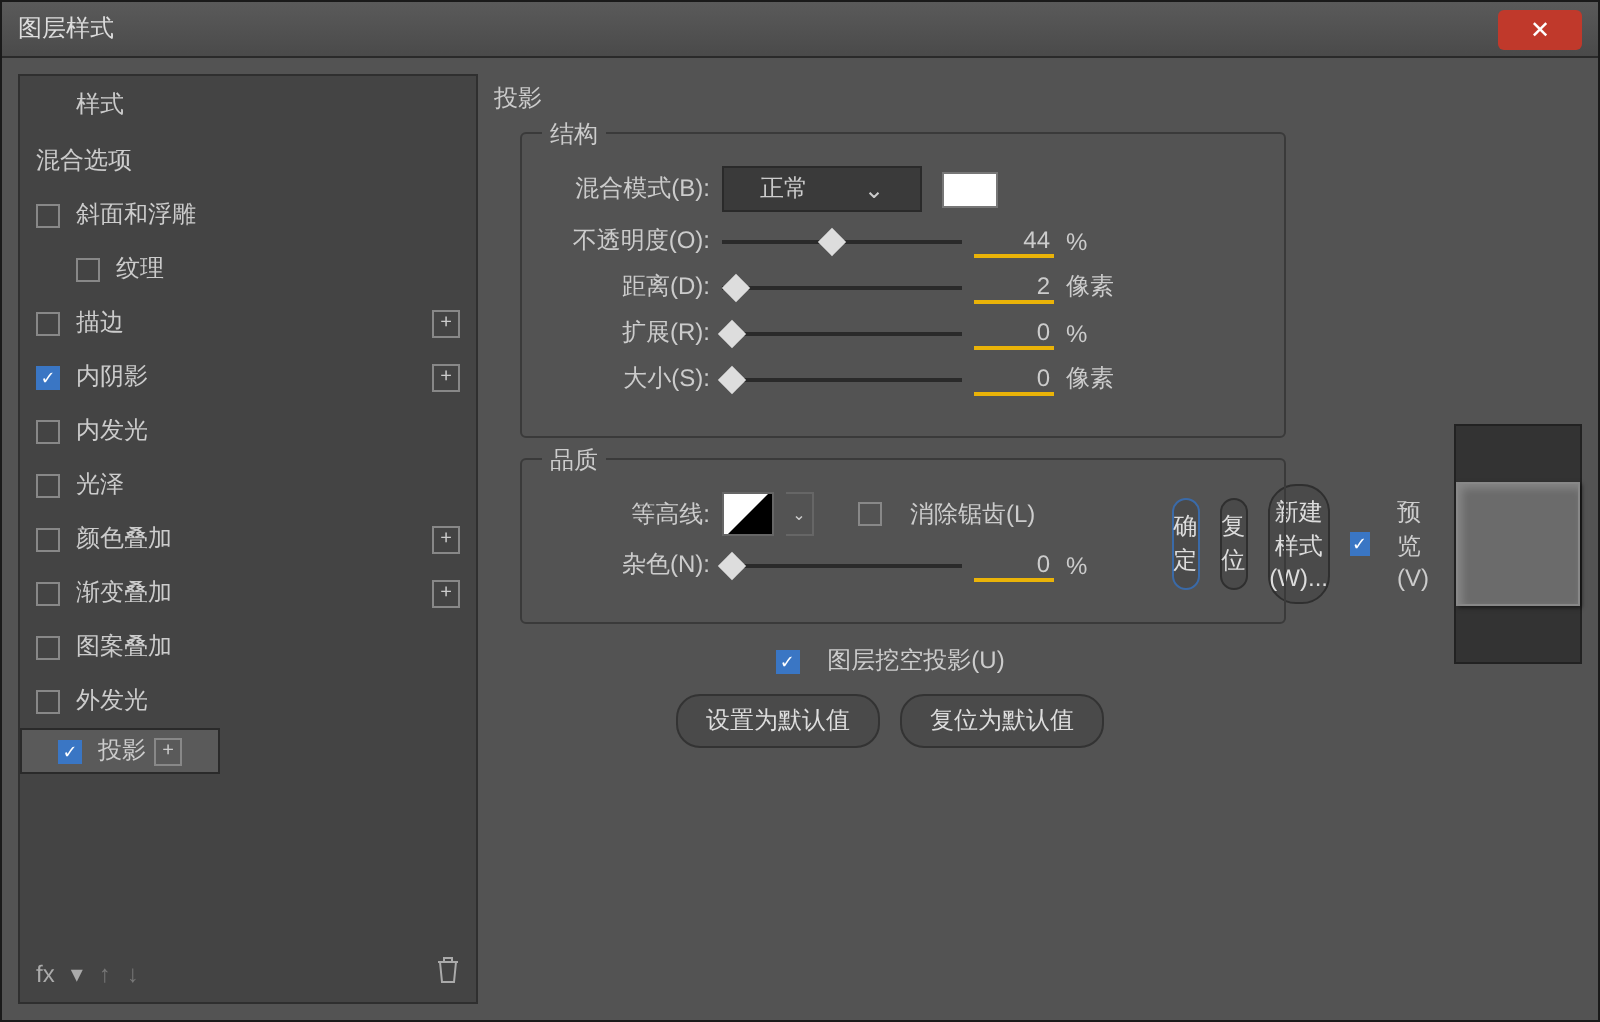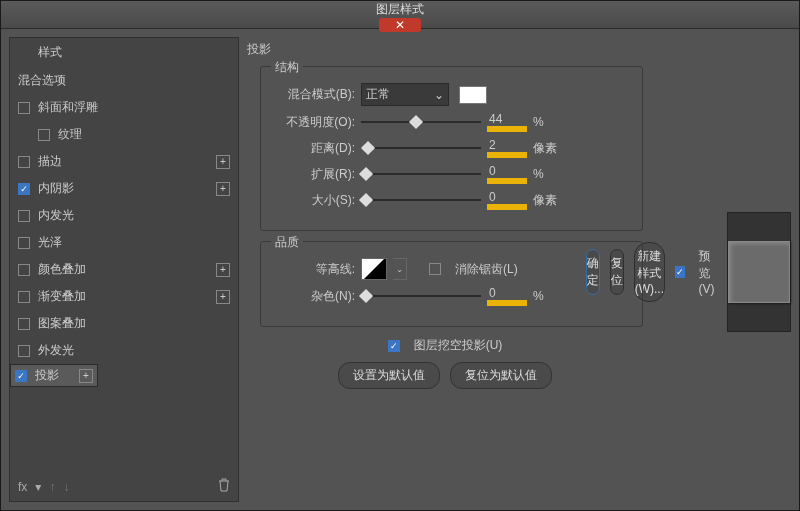--- a/index.html
+++ b/index.html
@@ -1,18 +1,18 @@
 <!DOCTYPE html>
 <html><head>
 <meta charset="utf-8">
 <style>
 * { box-sizing: border-box; margin: 0; padding: 0; font-family: "Microsoft YaHei", sans-serif; }
 body { background: #535353; width: 800px; height: 511px; overflow: hidden; position: relative; }
 .window { width: 800px; height: 511px; background: #535353; border: 1px solid #1a1a1a; }
-.titlebar { height: 28px; background: linear-gradient(#5a5a5a,#4a4a4a); display: flex; align-items: center; padding: 0 8px; color: #ddd; font-size: 12px; border-bottom: 1px solid #2a2a2a; flex-direction: column; }
+.titlebar { height: 28px; background: linear-gradient(#5a5a5a,#4a4a4a); display: flex; align-items: center; padding: 0 8px; color: #ddd; font-size: 12px; border-bottom: 1px solid #2a2a2a; }
 .titlebar .title { flex: 1; }
 .close-btn { width: 42px; height: 20px; background: #c0392b; border-radius: 3px; color: #fff; display: flex; align-items: center; justify-content: center; font-size: 12px; cursor: pointer; }
 .body { display: flex; height: calc(100% - 28px); padding: 8px; gap: 8px; }
 .sidebar { width: 230px; background: #444; border: 1px solid #2f2f2f; display: flex; flex-direction: column; }
 .sidebar-head { padding: 6px 8px; color: #ccc; font-size: 12px; margin-left: 20px; }
 .style-item { display: flex; align-items: center; padding: 5px 8px; color: #ccc; font-size: 12px; cursor: pointer; }
 .style-item.indent { padding-left: 28px; }
 .style-item.sel { background: #5a5a5a; }
 .cb { width: 12px; height: 12px; border: 1px solid #888; margin-right: 8px; display: inline-flex; align-items: center; justify-content: center; font-size: 10px; color: #fff; }
 .cb.checked { background: #3a76c4; border-color: #3a76c4; }
@@ -20,26 +20,26 @@
 .plus { margin-left: auto; width: 14px; height: 14px; border: 1px solid #888; display: flex; align-items: center; justify-content: center; font-size: 10px; color: #ccc; }
 .sidebar-footer { margin-top: auto; padding: 6px 8px; display: flex; align-items: center; color: #aaa; font-size: 12px; gap: 8px; }
 .trash { margin-left: auto; }
 .main { flex: 1; display: flex; gap: 8px; }
 .settings { flex: 1; color: #ccc; font-size: 12px; }
 .settings-title { padding: 4px 0 8px; }
 .group { border: 1px solid #3a3a3a; border-radius: 3px; padding: 10px 12px 14px; margin-bottom: 10px; position: relative; margin-left: 13px; }
 .group-title { position: absolute; top: -8px; left: 10px; background: #535353; padding: 0 4px; }
 .row { display: flex; align-items: center; margin: 6px 0; gap: 6px; }
 .row .lbl { width: 82px; text-align: right; }
-.sel { background: #3a3a3a; border: 1px solid #2a2a2a; padding: 2px 4px; width: 88px; display: flex; align-items: center; justify-content: space-between; }
+.sel { background: #3a3a3a; border: 1px solid #2a2a2a; padding: 2px 18px; width: 100px; display: flex; align-items: center; justify-content: space-between; }
 .swatch { width: 28px; height: 18px; background: #fff; border: 1px solid #777; margin-left: 4px; }
 .slider { width: 120px; height: 14px; position: relative; }
 .slider .track { height: 2px; background: #2a2a2a; position: absolute; top: 6px; left: 0; right: 0; }
 .slider .thumb { width: 10px; height: 10px; background: #ddd; position: absolute; top: 2px; transform: rotate(45deg); }
-.num { width: 40px; border-bottom: 6px solid #eab308; text-align: left; padding: 0 2px; }
+.num { width: 40px; border-bottom: 2px solid #eab308; text-align: right; padding: 0 2px; }
 .unit { width: 30px; }
 .angle { width: 28px; height: 28px; border: 1px solid #888; border-radius: 50%; position: relative; }
 .angle .hand { position: absolute; width: 10px; height: 1px; background: #ccc; top: 13px; left: 13px; transform-origin: left center; transform: rotate(-84deg); }
 .contour { width: 26px; height: 22px; background: linear-gradient(135deg,#fff 49%,#000 51%); border: 1px solid #666; }
 .contour-dd { width: 14px; height: 22px; border: 1px solid #666; border-left: none; display: flex; align-items: center; justify-content: center; font-size: 8px; }
 .btn-row { display: flex; gap: 10px; justify-content: center; margin-top: 8px; }
 .flat-btn { background: #4a4a4a; border: 1px solid #333; padding: 4px 14px; color: #ddd; font-size: 12px; cursor: pointer; border-radius: 12px; }
 .rightcol { width: 140px; display: flex; flex-direction: row; align-items: center; gap: 10px; padding-top: 4px; justify-content: flex-end; }
 .pill { width: 130px; padding: 5px 0; text-align: center; color: #ddd; font-size: 12px; border: 1px solid #2f2f2f; border-radius: 14px; background: #4a4a4a; cursor: pointer; }
 .pill.primary { border: 1px solid #3a6aa8; }

